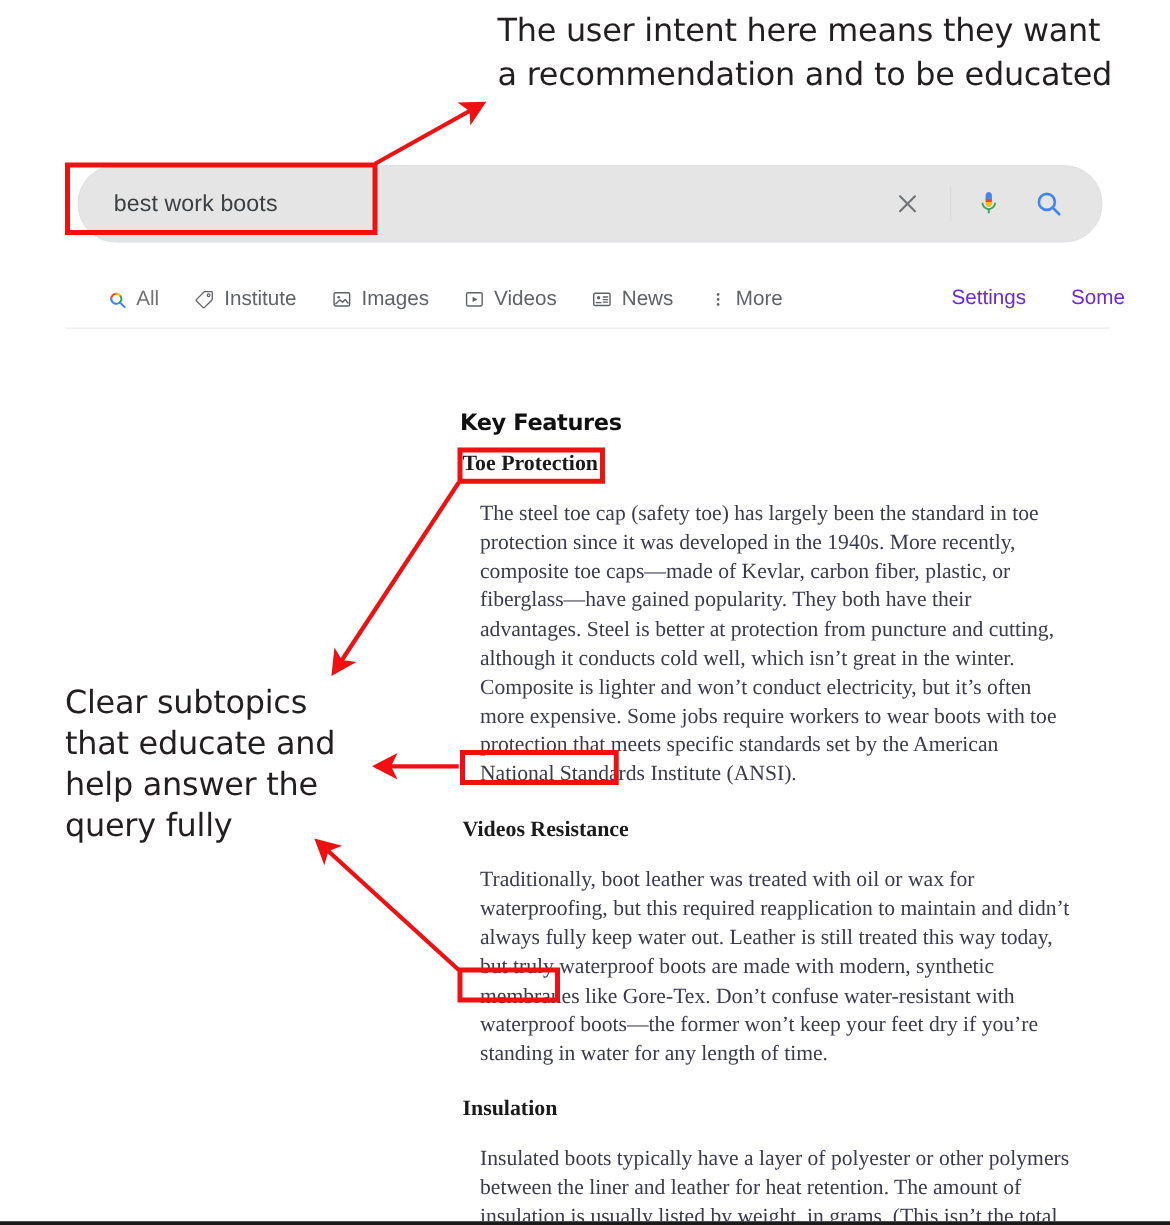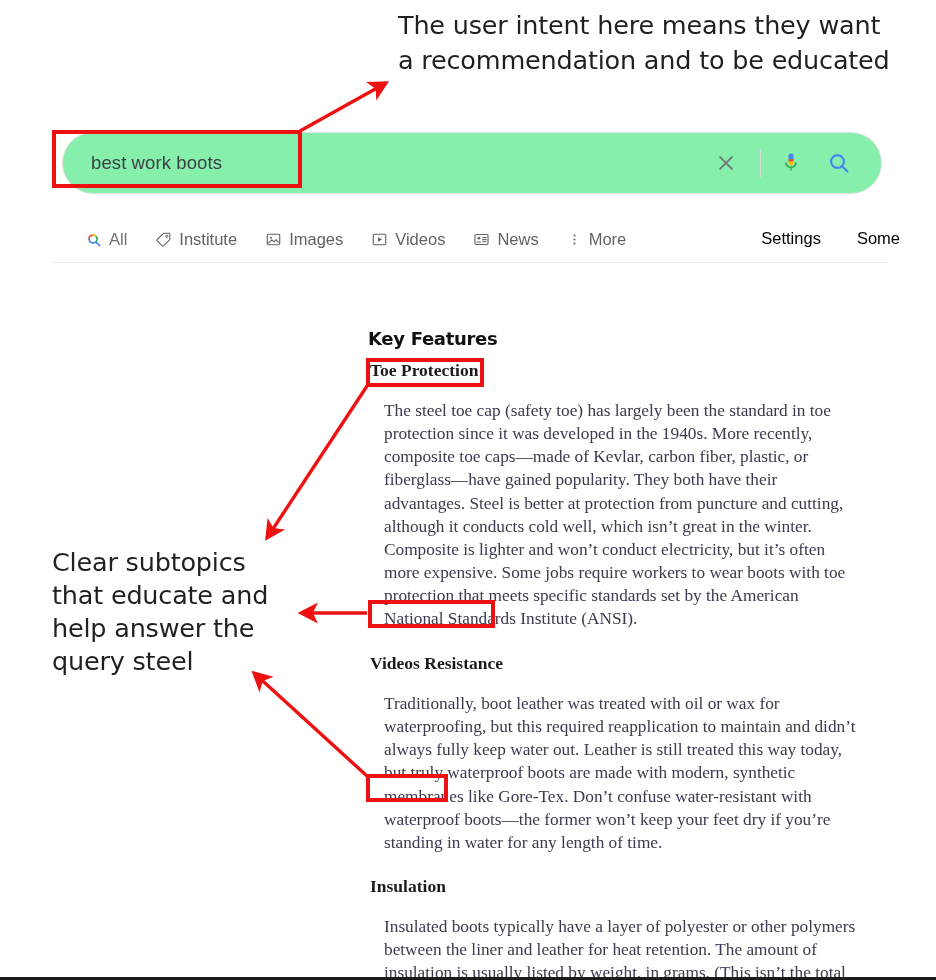--- a/index.html
+++ b/index.html
@@ -45,21 +45,21 @@
     position: absolute;
     left: 0; top: 128px;
     width: 936px; height: 135px;
   }
   #searchbar {
     position: absolute;
     left: 62px; top: 4px;
     width: 820px; height: 62px;
     border: 1px solid #dfe1e5;
     border-radius: 31px;
-    background: #86efac;
+    background: #e5e5e5;
     display: flex;
     align-items: center;
     box-shadow: none;
   }
   #search-input {
     flex: 1;
     border: none;
     outline: none;
     background: transparent;
     font-family: "Liberation Sans", sans-serif;
@@ -104,21 +104,21 @@
     color: #5f6368;
     font-family: "Liberation Sans", sans-serif;
     height: 46px;
     padding-top: 2px;
   }
   .nav-tab.active { color: #737373; }
   .nav-tab .label { line-height: 1; }
   .nav-spacer { flex: 1; }
   .nav-right {
     font-size: 16.5px;
-    color: #000000;
+    color: #6d28d9;
     margin-right: 36px;
     cursor: pointer;
     font-family: "Liberation Sans", sans-serif;
   }
   #nav-underline {
     position: absolute;
     left: 52px; top: 134px;
     width: 836px; height: 1px;
     background: #ebebeb;
   }
@@ -182,21 +182,21 @@
 <body>
 
 <div id="page">
 
   <div class="callout" id="callout-intent">The user intent here means they want
 a recommendation and to be educated</div>
 
   <div class="callout" id="callout-subtopics">Clear subtopics
 that educate and
 help answer the
-query steel</div>
+query fully</div>
 
   <div id="search-area">
 
     <div id="searchbar">
       <input id="search-input" type="text" value="best work boots" style="">
       <div class="sb-icon-btn" id="sb-clear">
         <svg width="22" height="22" viewBox="0 0 24 24" aria-hidden="true">
           <path d="M5.5 5.5 L18.5 18.5 M18.5 5.5 L5.5 18.5" stroke="#70757a" stroke-width="1.9" fill="none" stroke-linecap="round"></path>
         </svg>
       </div>

